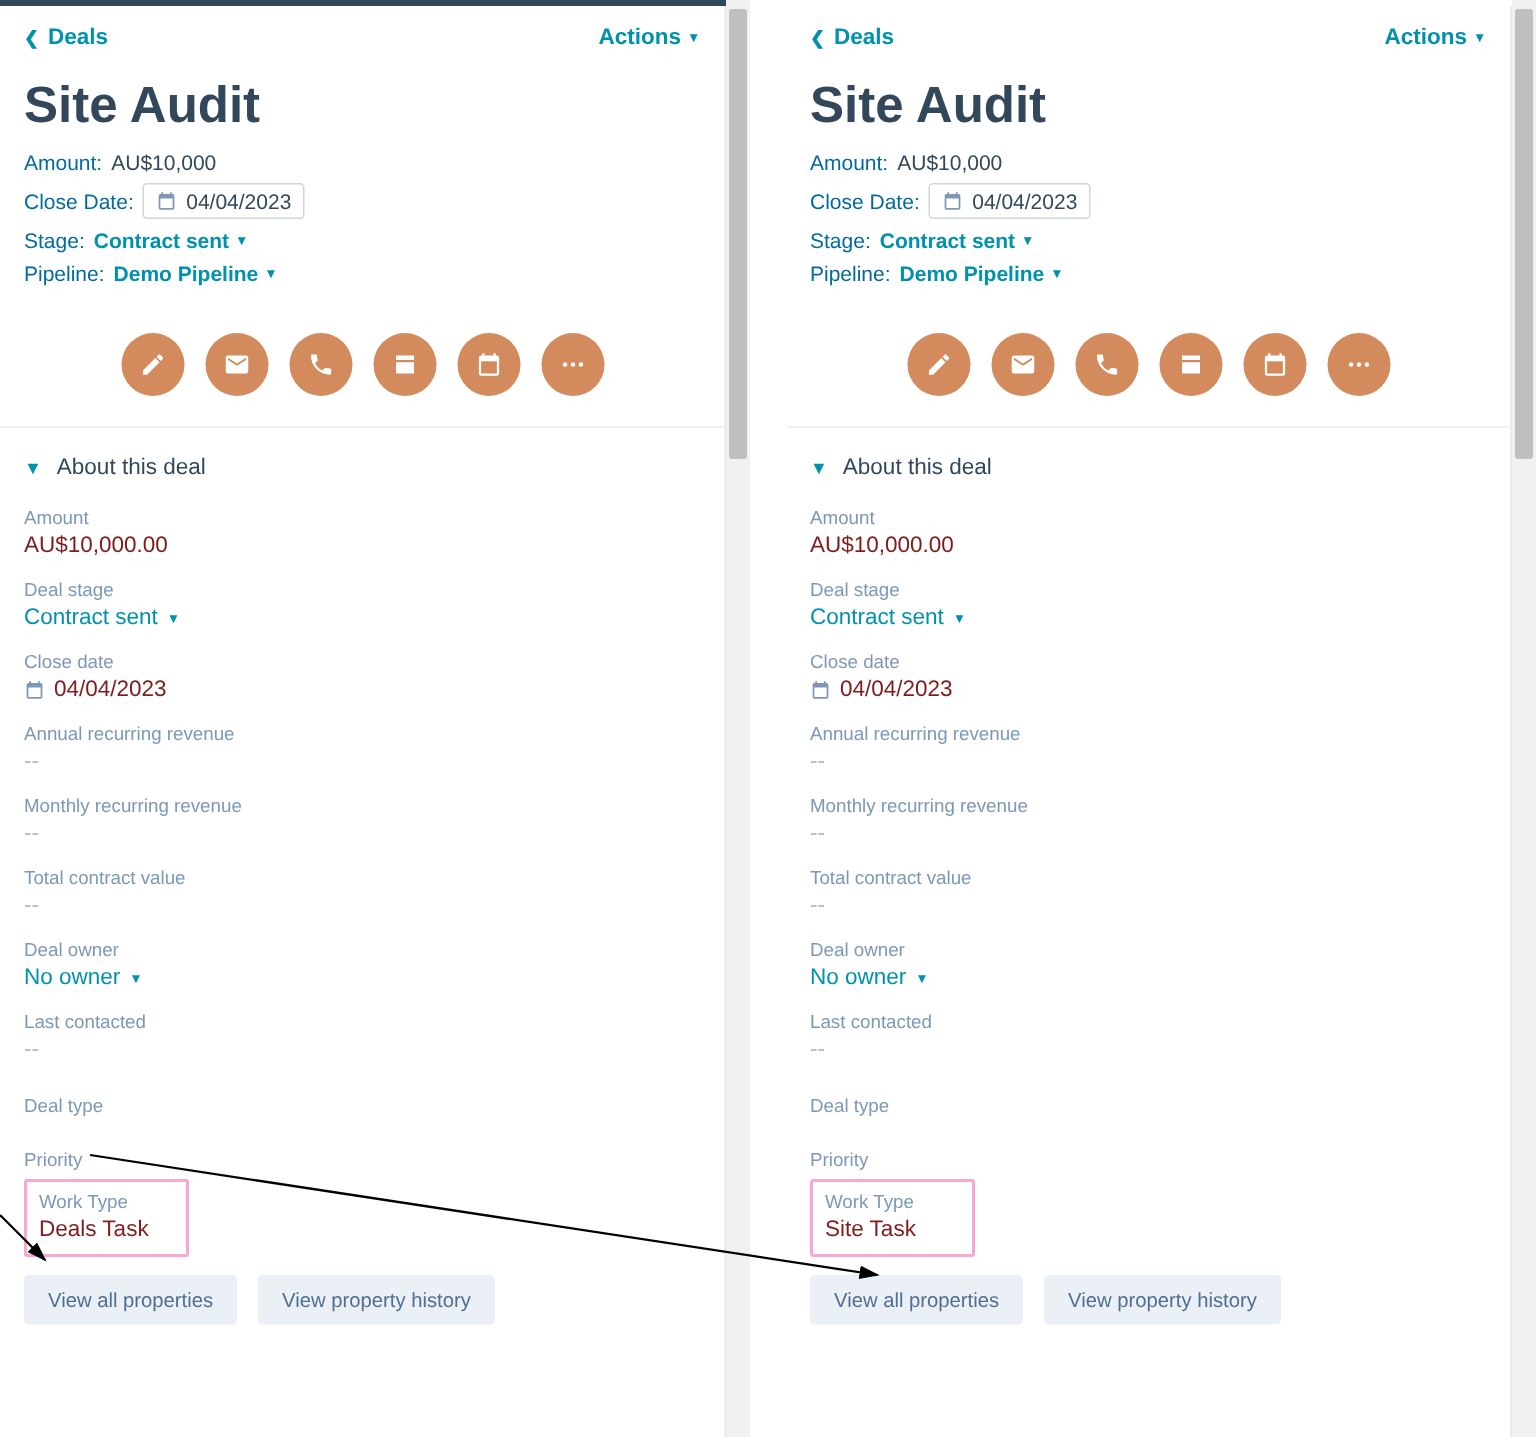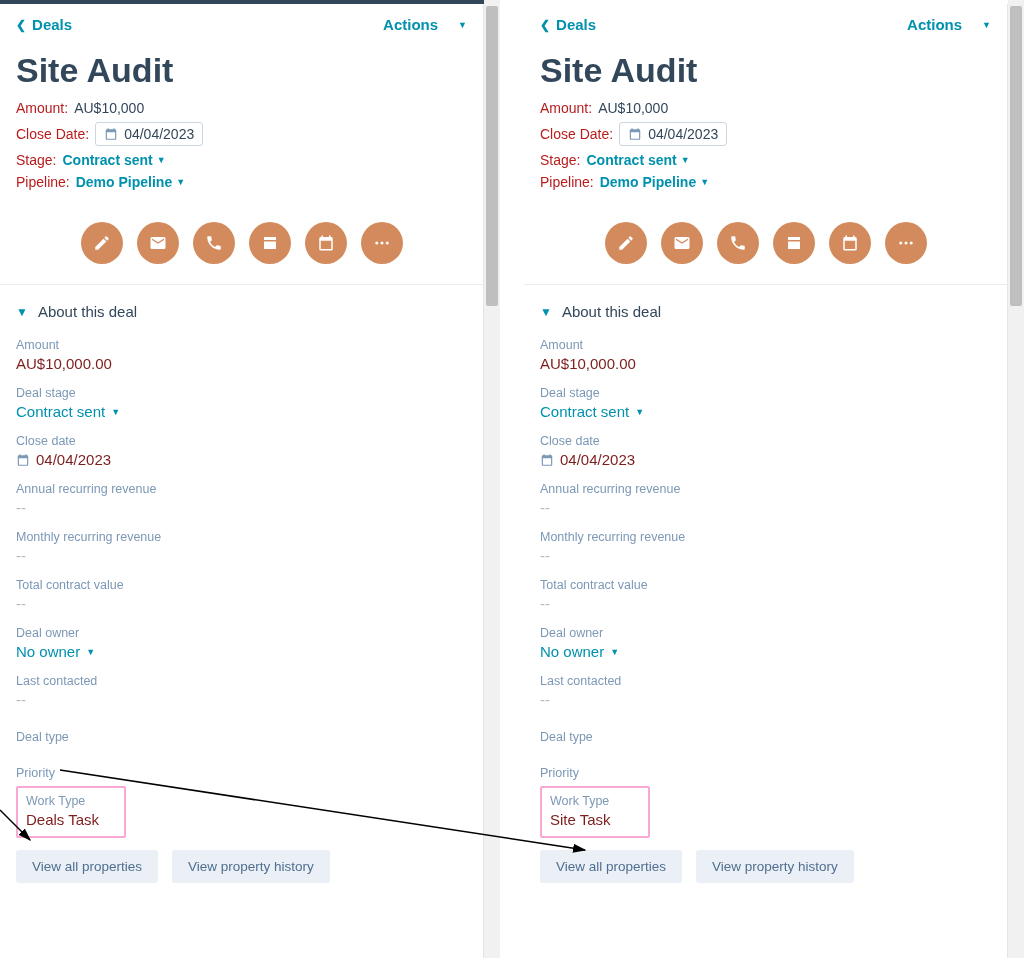--- a/index.html
+++ b/index.html
@@ -75,37 +75,37 @@
   .back-link .chev {
     font-size: 12px;
   }
   .actions-link {
     color: #0091ae;
     font-weight: 600;
     font-size: 15px;
     cursor: pointer;
     display: flex;
     align-items: center;
-    gap: 20px;
+    gap: 4px;
   }
   .deal-title {
     font-size: 34px;
     font-weight: 700;
     color: #33475b;
     margin-bottom: 10px;
   }
   .meta-line {
     font-size: 14px;
     color: #33475b;
     margin-bottom: 6px;
     display: flex;
     align-items: center;
     gap: 6px;
   }
-  .meta-label { color: #b91c1c; }
+  .meta-label { color: #0369a1; }
   .date-input {
     border: 1px solid #cbd6e2;
     border-radius: 3px;
     padding: 3px 8px;
     display: inline-flex;
     align-items: center;
     gap: 6px;
     font-size: 14px;
     color: #33475b;
     background: #fff;

